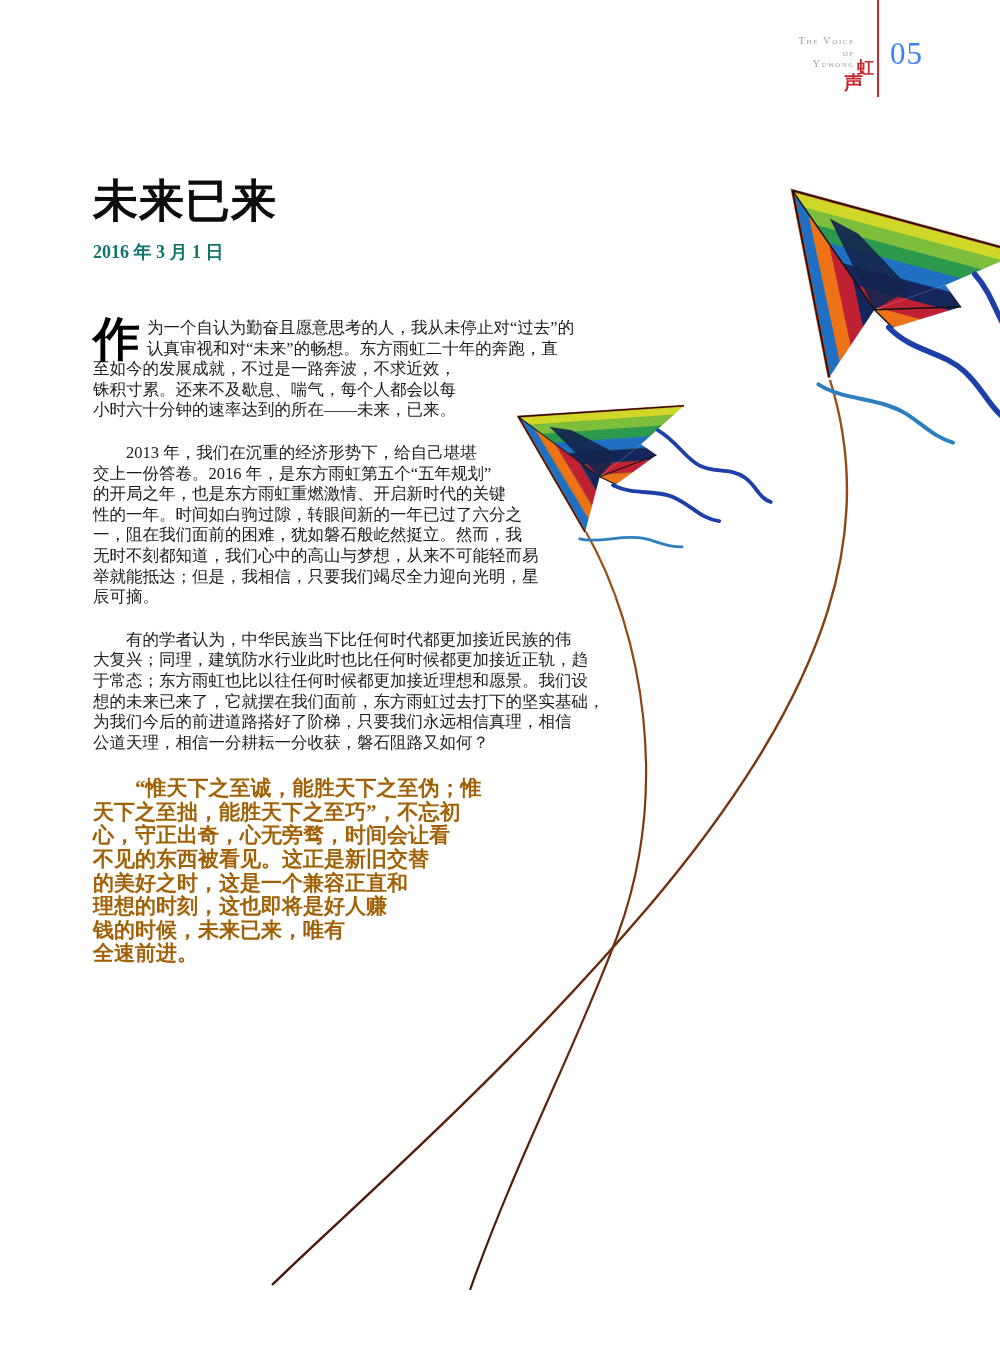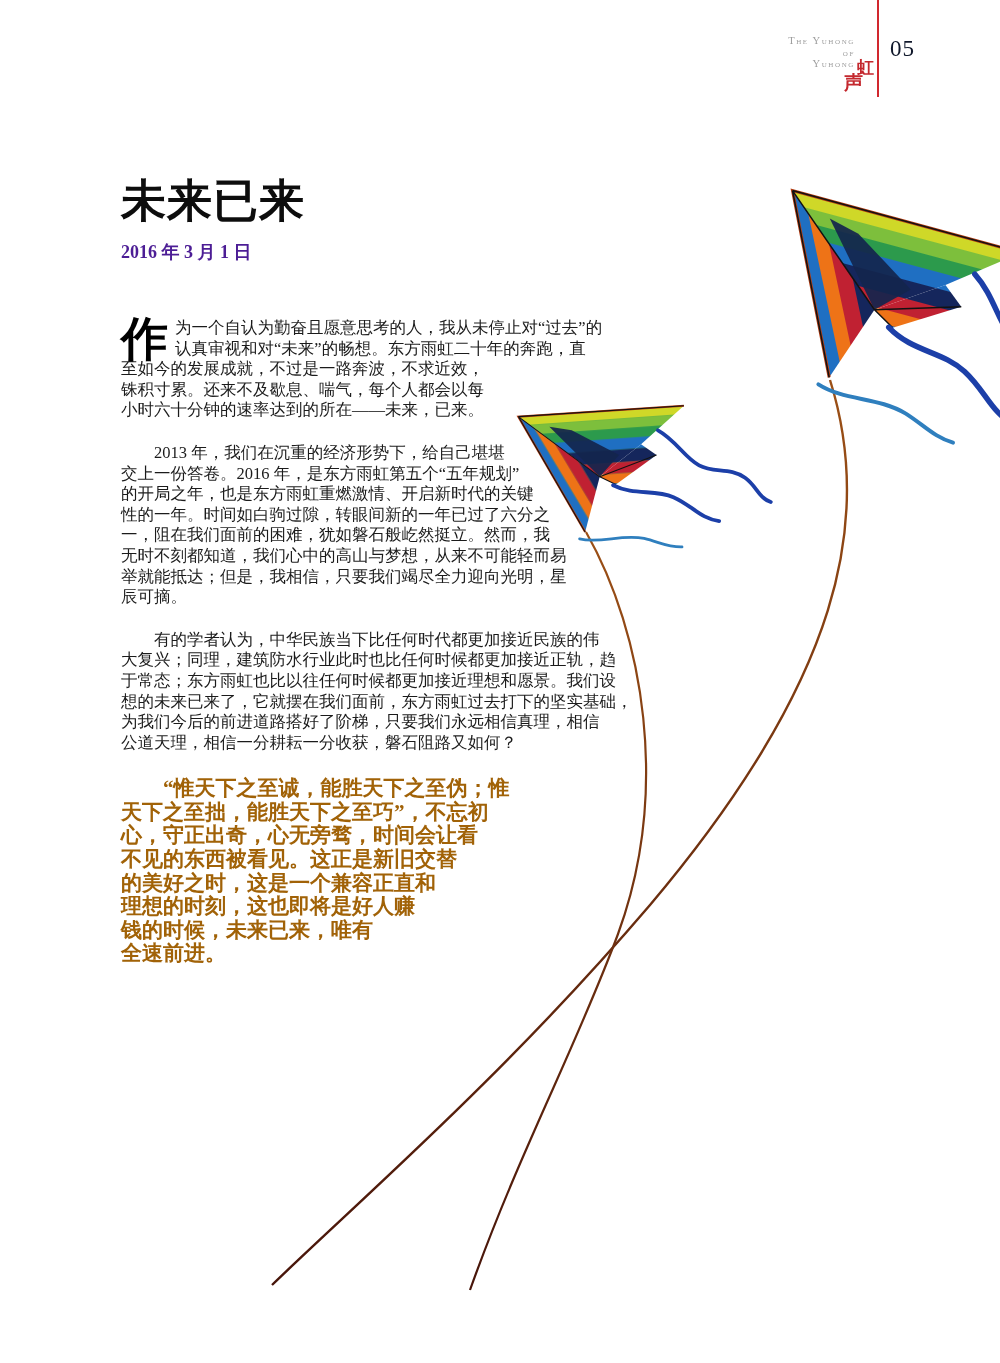--- a/index.html
+++ b/index.html
@@ -12,25 +12,25 @@
   
   .mag-title {
     position:absolute; top:35px; right:145px; text-align:right;
     font-size:10.5px; line-height:11.5px; letter-spacing:1.6px;
     color:#9d9d9d; font-variant:small-caps;
   }
   .cn { position:absolute; color:#c4282e; font-weight:bold; line-height:1; }
   .cn-top { left:857px; top:59px;  font-size:17px; }
   .cn-bot { left:844px; top:73px;  font-size:19px; }
   .red-rule { position:absolute; left:877px; top:0; width:2px; height:97px; background:#d1282e; }
-  .page-num { position:absolute; left:890px; top:36px; font-size:23px; color:#0f172a; letter-spacing:1px; }
+  .page-num { position:absolute; left:890px; top:36px; font-size:31px; color:#3b82f6; letter-spacing:1px; }
   
-  .text-col { position:absolute; left:121px; top:178px; width:515px; z-index:2; }
+  .text-col { position:absolute; left:93px; top:178px; width:515px; z-index:2; }
   .title { margin:0 0 16px 0; font-size:45px; line-height:46px; font-weight:bold; letter-spacing:1px; color:#0d0d0d; }
-  .date  { margin:0 0 54px 0; font-size:18px; font-weight:bold; color:#4c1d95; }
+  .date  { margin:0 0 54px 0; font-size:18px; font-weight:bold; color:#0f766e; }
   .body  { margin:0 0 22px 0; font-size:16.5px; line-height:20.6px; white-space:pre-line; }
   .dropcap {
     float:left; font-size:47px; line-height:37px; font-weight:bold;
     padding:3px 7px 0 0; color:#000;
   }
   .quote {
     margin:24px 0 0 0; font-size:21px; line-height:23.6px; font-weight:bold;
     color:#a16207; white-space:pre-line;
   }
   
@@ -39,21 +39,21 @@
   .tail2 { stroke:#2f7fbe; stroke-width:4;   fill:none; stroke-linecap:round; }
   .spar  { stroke:#121212; stroke-width:1.5; fill:none; }
   .trim  { stroke:#b63d12; stroke-width:3;   fill:none; }
 </style>
 </head>
 <body>
 
 <div class="page">
 
   <div class="mag-title">
-    <div>The Yuhong</div>
+    <div>The Voice</div>
     <div>of</div>
     <div>Yuhong</div>
   </div>
   <span class="cn cn-top">虹</span>
   <span class="cn cn-bot">声</span>
   <div class="red-rule"></div>
   <div class="page-num">05</div>
 
   <svg class="art" width="1000" height="1363" viewBox="0 0 1000 1363" aria-hidden="true">
     <defs>

